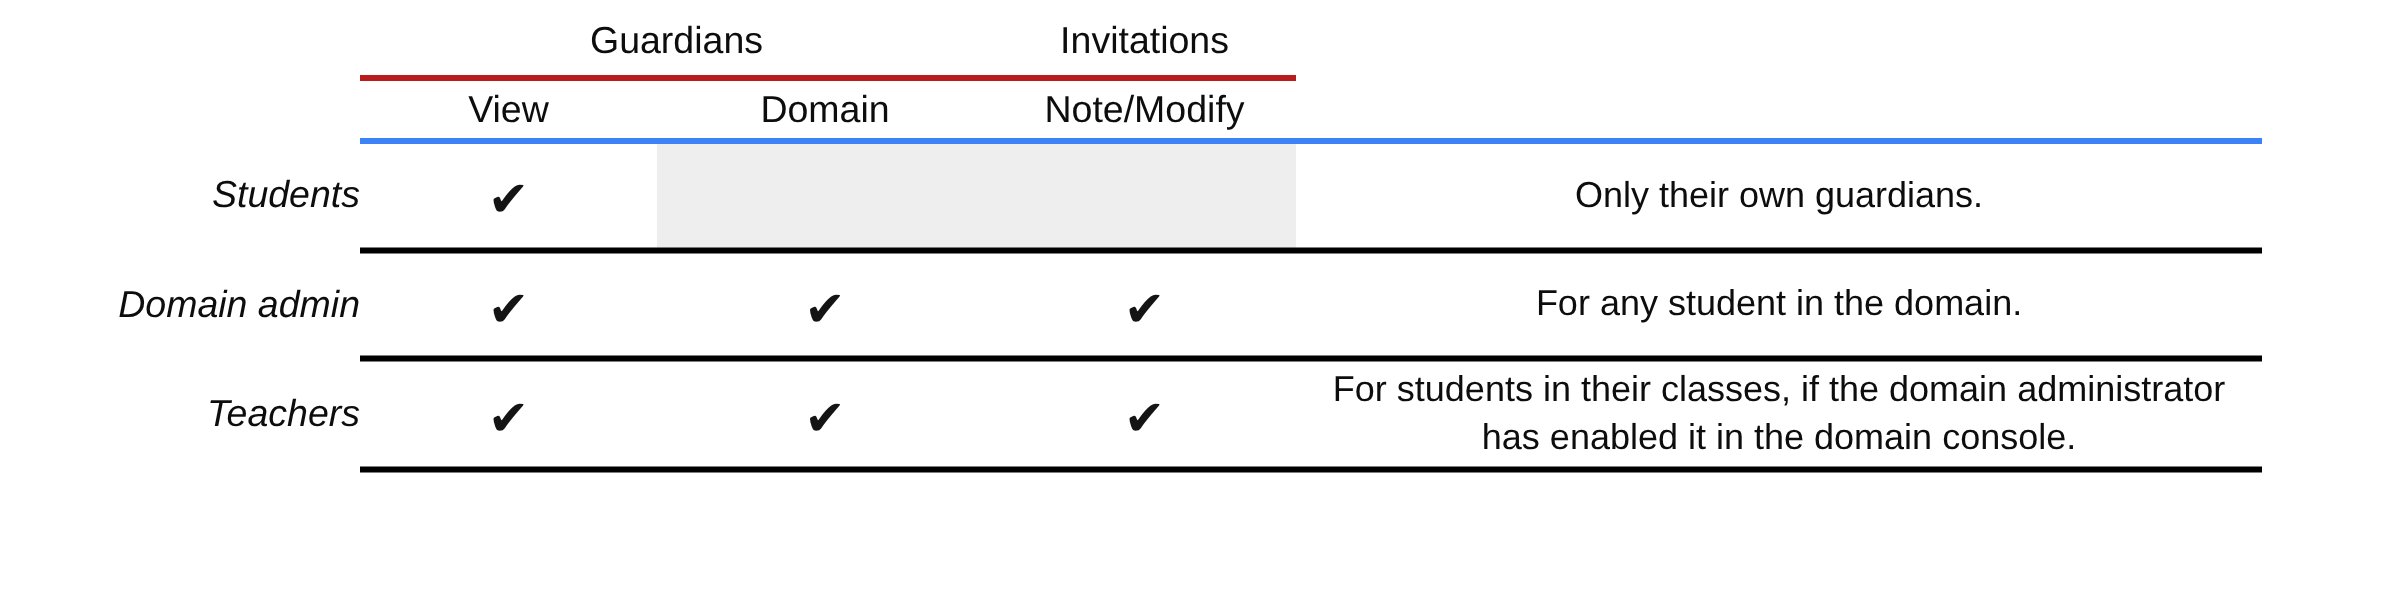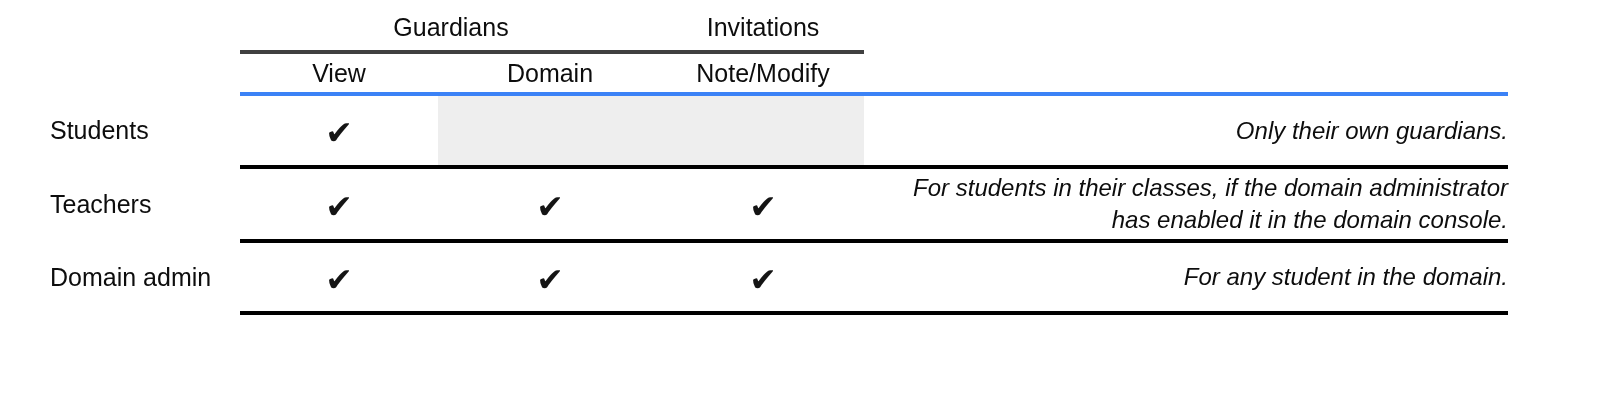--- a/index.html
+++ b/index.html
@@ -46,21 +46,21 @@
   }
   .group-label {
     display: block;
     text-align: center;
     font-size: 25px;
     line-height: 30px;
     padding-bottom: 8px;
     white-space: nowrap;
   }
   .group-underline {
-    border-bottom: 4px solid #404040;
+    border-bottom: 4px solid #b91c1c;
   }
   .group-gap {
     padding-left: 12px !important;
     padding-right: 12px !important;
   }
 
   
   .sub-row td {
     padding: 0;
     height: 38px;
@@ -79,24 +79,25 @@
   }
 
   
   .body-row td {
     padding: 0;
     vertical-align: middle;
     border-bottom: 4px solid #000000;
   }
   .body-row td.role-cell {
     border-bottom: none;
-    text-align: left;
+    text-align: right;
     padding-left: 50px;
     font-size: 25px;
     white-space: nowrap;
+    font-style: italic;
   }
   .body-row td.pad-cell {
     border-bottom: none;
   }
   .body-row.r-students td { height: 69px; }
   .body-row.r-teachers td { height: 70px; }
   .body-row.r-admin    td { height: 68px; }
 
   .mark-cell {
     text-align: center;
@@ -110,26 +111,25 @@
     line-height: 1;
     color: #141414;
     font-family: "DejaVu Sans", sans-serif;
     transform: translateY(2px);
   }
   .check.empty {
     visibility: hidden;
   }
 
   .note-cell {
-    text-align: right;
+    text-align: center;
     padding-left: 28px;
     padding-right: 8px;
     font-size: 24px;
     line-height: 32px;
-    font-style: italic;
   }
   .note-cell .note-line {
     display: block;
     white-space: nowrap;
   }
 
   
   .figure-note {
     position: absolute;
     left: 247px;
@@ -192,51 +192,51 @@
       </td>
       <td class="mark-cell shaded">
         <span class="check empty"></span>
       </td>
       <td class="note-cell">
         <span class="note-line">Only their own guardians.</span>
       </td>
       <td class="pad-cell"></td>
     </tr>
 
+    <tr class="body-row r-admin">
+      <td class="role-cell">Domain admin</td>
+      <td class="mark-cell">
+        <span class="check">✔</span>
+      </td>
+      <td class="mark-cell">
+        <span class="check">✔</span>
+      </td>
+      <td class="mark-cell">
+        <span class="check">✔</span>
+      </td>
+      <td class="note-cell">
+        <span class="note-line">For any student in the domain.</span>
+      </td>
+      <td class="pad-cell"></td>
+    </tr>
+
     <tr class="body-row r-teachers">
       <td class="role-cell">Teachers</td>
       <td class="mark-cell">
         <span class="check">✔</span>
       </td>
       <td class="mark-cell">
         <span class="check">✔</span>
       </td>
       <td class="mark-cell">
         <span class="check">✔</span>
       </td>
       <td class="note-cell">
         <span class="note-line">For students in their classes, if the domain administrator</span>
         <span class="note-line">has enabled it in the domain console.</span>
       </td>
       <td class="pad-cell"></td>
     </tr>
-
-    <tr class="body-row r-admin">
-      <td class="role-cell">Domain admin</td>
-      <td class="mark-cell">
-        <span class="check">✔</span>
-      </td>
-      <td class="mark-cell">
-        <span class="check">✔</span>
-      </td>
-      <td class="mark-cell">
-        <span class="check">✔</span>
-      </td>
-      <td class="note-cell">
-        <span class="note-line">For any student in the domain.</span>
-      </td>
-      <td class="pad-cell"></td>
-    </tr>
   </tbody>
     </table>
 
 
 </div>
 
 </body></html>

